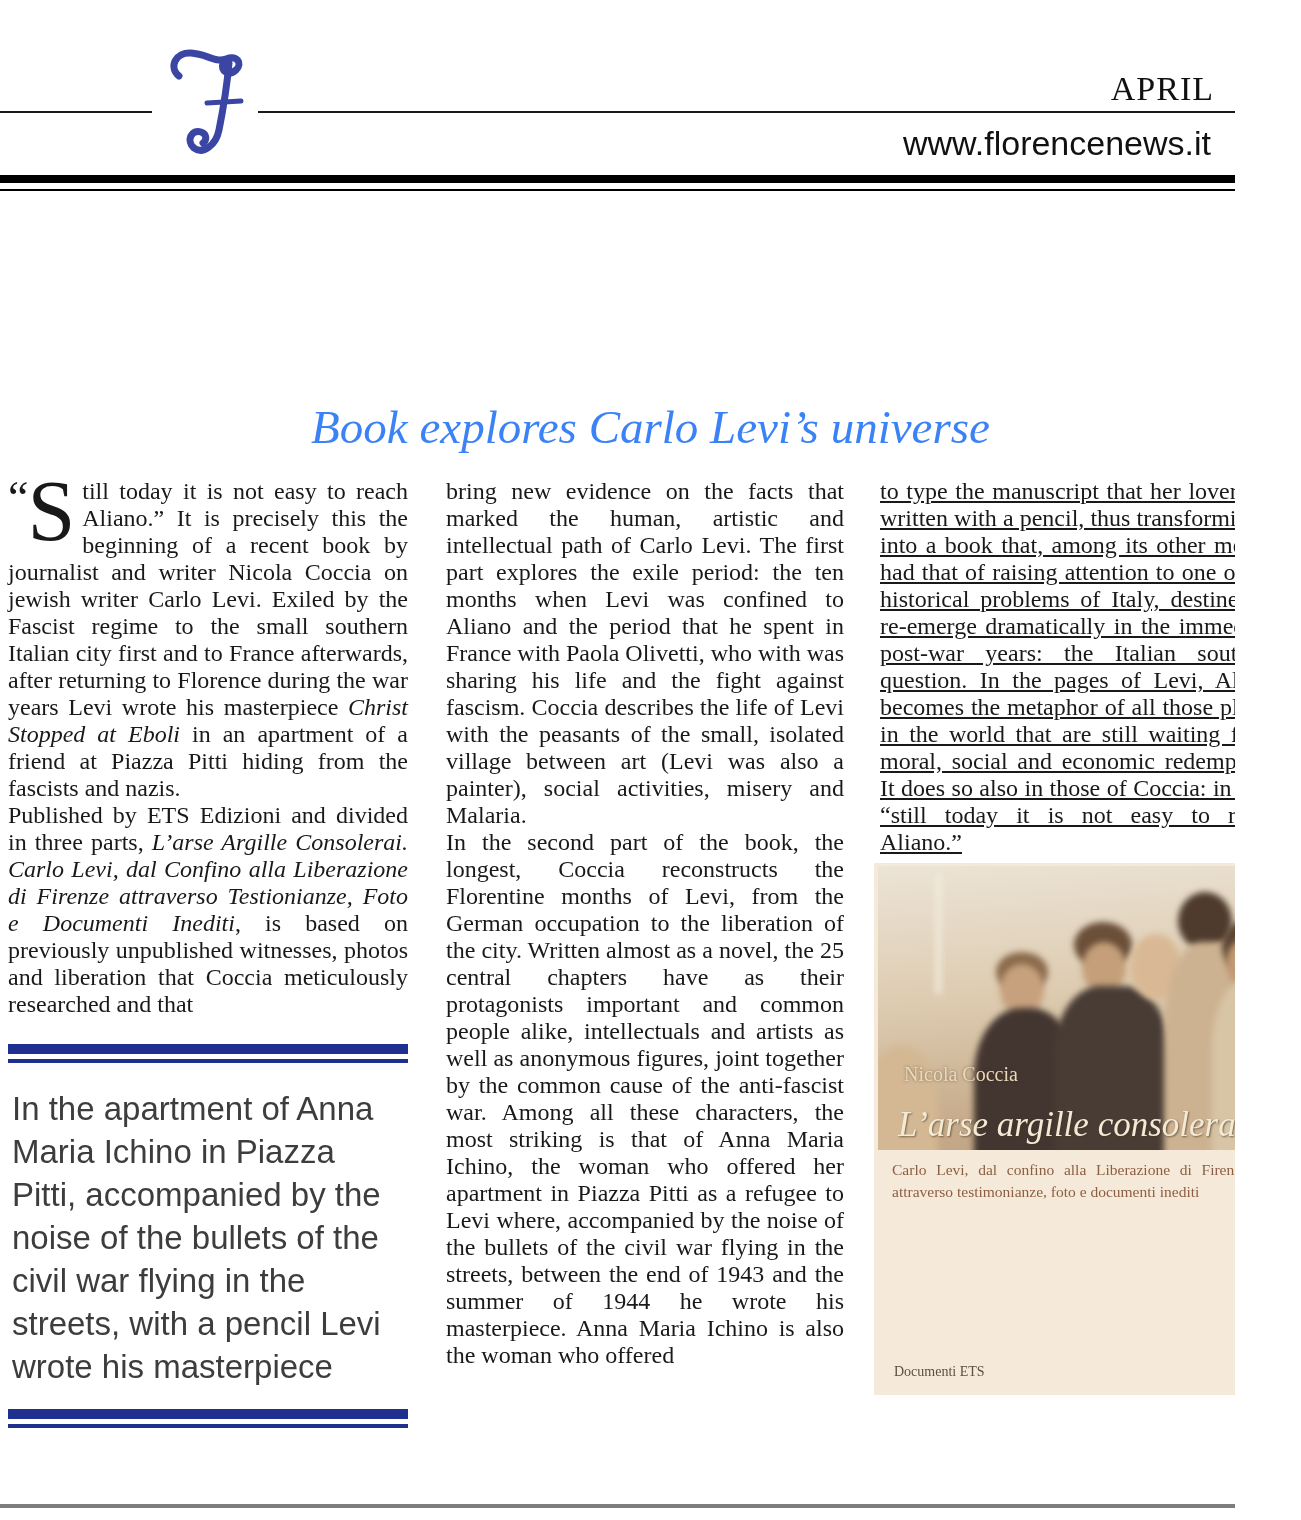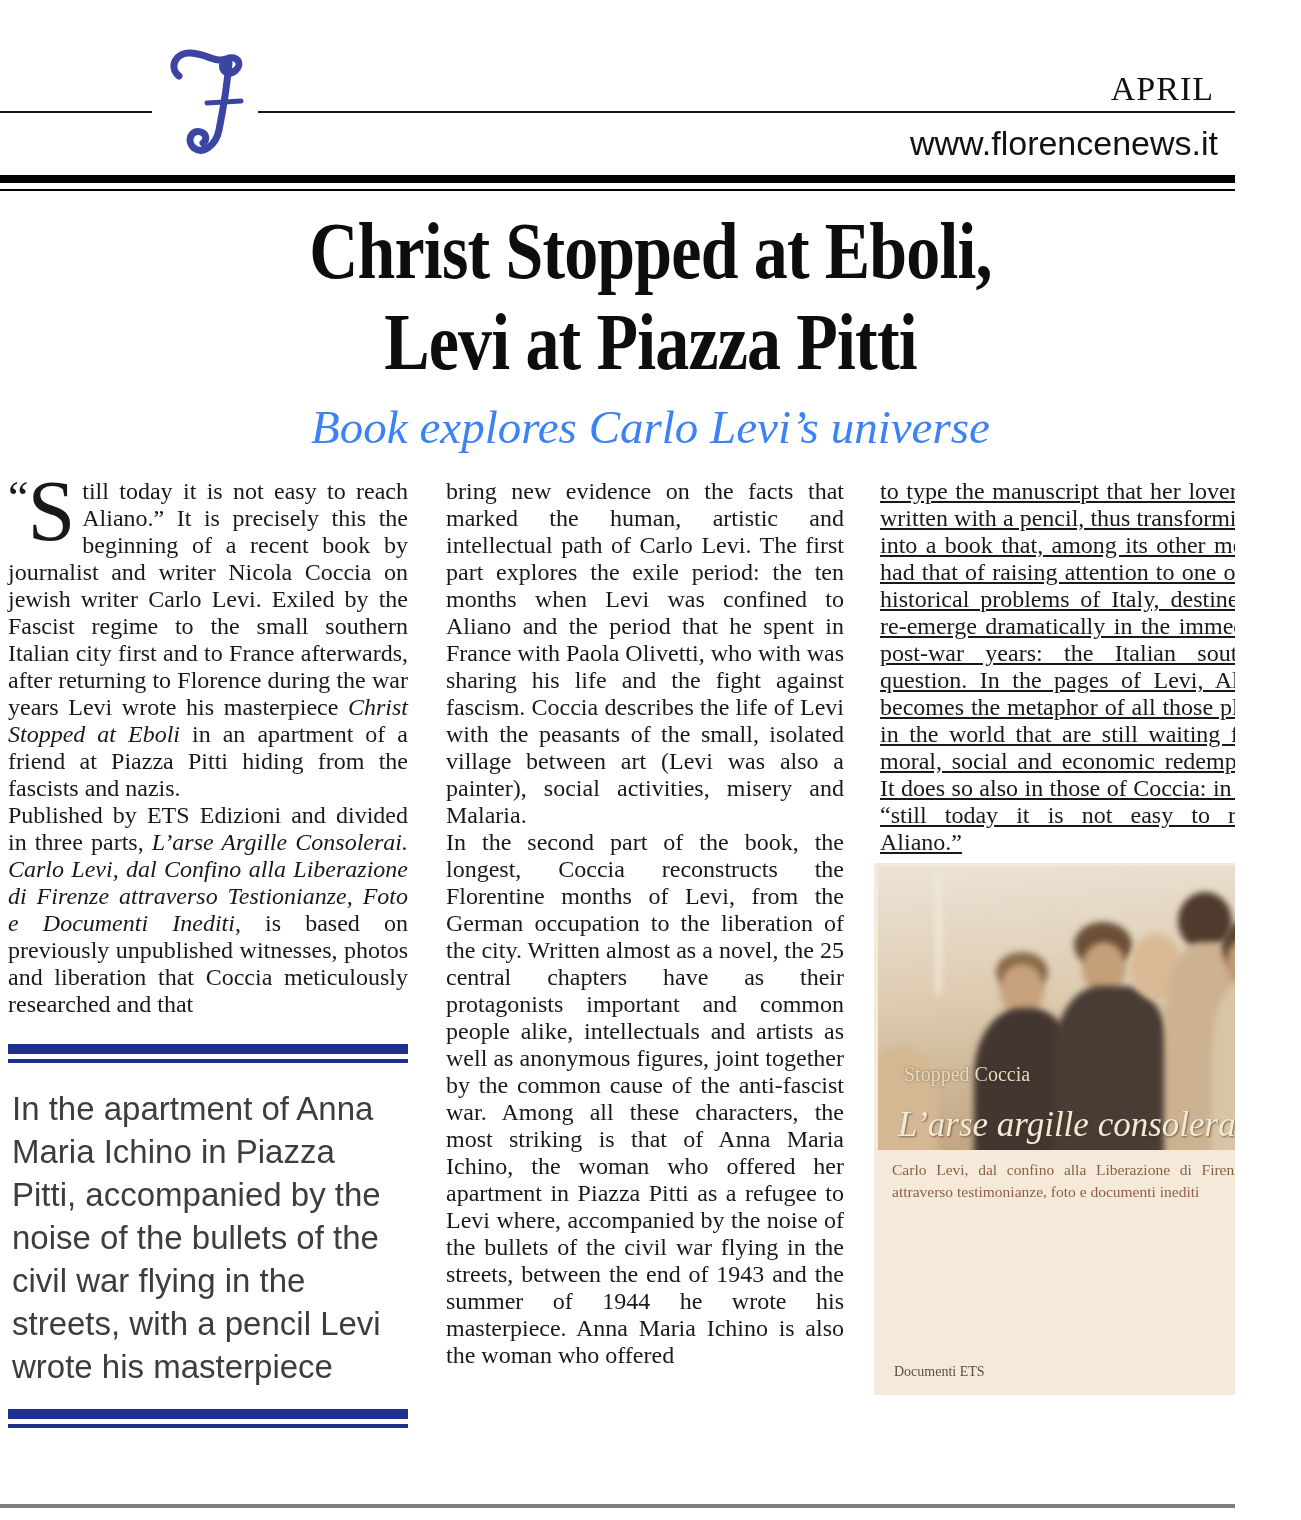--- a/index.html
+++ b/index.html
@@ -18,21 +18,21 @@
   }
   
   .rule-left{position:absolute;top:111px;left:0;width:152px;height:2px;background:#1a1a1a;}
   .rule-right{position:absolute;top:111px;left:258px;width:1024px;height:2px;background:#1a1a1a;}
   .logo{position:absolute;left:163px;top:42px;width:100px;height:118px;}
   .month{
     position:absolute;top:70px;right:21px;
     font-size:34px;letter-spacing:1px;color:#111;
   }
   .website{
-    position:absolute;top:124px;right:17px;
+    position:absolute;top:124px;right:24px;
     font-family:"Liberation Sans", sans-serif;
     font-size:34px;color:#111;
   }
   .bar-thick{position:absolute;top:175px;left:0;width:1301px;height:8px;background:#000;}
   .bar-thin{position:absolute;top:189px;left:0;width:1301px;height:2px;background:#000;}
   
   h1{
     position:absolute;top:206px;left:0;width:1301px;margin:0;
     text-align:center;font-size:80px;line-height:91px;font-weight:700;
     letter-spacing:-1px;color:#0d0d0d;
@@ -132,24 +132,20 @@
       <path d="M 44 57 L 78 55" fill="none" stroke="#3a45a4" stroke-width="5" stroke-linecap="round"></path>
     </svg>
   </div>
 
   <div class="month">APRIL</div>
   <div class="website">www.florencenews.it</div>
 
   <div class="bar-thick"></div>
   <div class="bar-thin"></div>
 
-  <h1>
-    <div class="tl">Christ Stopped at Eboli,</div>
-    <div class="tl">Levi at Piazza Pitti</div>
-  </h1>
   <h2>Book explores Carlo Levi’s universe</h2>
 
   <div class="col col1">
     <p class="para"><span class="dc">
           <span class="q">“</span>
           <span class="s">S</span>
         </span><span><span>till today it is not easy to reach Aliano.” It is precisely this the beginning of a recent book by journalist and writer Nicola Coccia on jewish writer Carlo Levi. Exiled by the Fascist regime to the small southern Italian city first and to France afterwards, after returning to Florence during the war years Levi wrote his masterpiece </span><em>Christ Stopped at Eboli</em><span> in an apartment of a friend at Piazza Pitti hiding from the fascists and nazis.</span></span></p>
     <p class="para"><span>Published by ETS Edizioni and divided in three parts, </span><em>L’arse Argille Consolerai. Carlo Levi, dal Confino alla Liberazione di Firenze attraverso Testionianze, Foto e Documenti Inediti</em><span>, is based on previously unpublished witnesses, photos and liberation that Coccia meticulously researched and that</span></p>
 
     <aside class="pullquote">
@@ -178,21 +174,21 @@
         <div class="fig fig-w1-dress"></div>
         <div class="fig fig-w2-hair"></div>
         <div class="fig fig-w2-face"></div>
         <div class="fig fig-w2-dress"></div>
         <div class="fig fig-baby"></div>
         <div class="fig fig-w3-hair"></div>
         <div class="fig fig-w3-body"></div>
         <div class="fig fig-w4-hair"></div>
         <div class="fig fig-w4-face"></div>
         <div class="fig fig-w4-body"></div>
-        <div class="cover-author">Stopped Coccia</div>
+        <div class="cover-author">Nicola Coccia</div>
         <div class="cover-title">L’arse argille consolerai</div>
       </div>
       <div class="cover-sub">Carlo Levi, dal confino alla Liberazione di Firenze attraverso testimonianze, foto e documenti inediti</div>
       <div class="cover-pub">Documenti ETS</div>
     </div>
   </div>
 
   <div class="footer-line"></div>
 </div>
 

